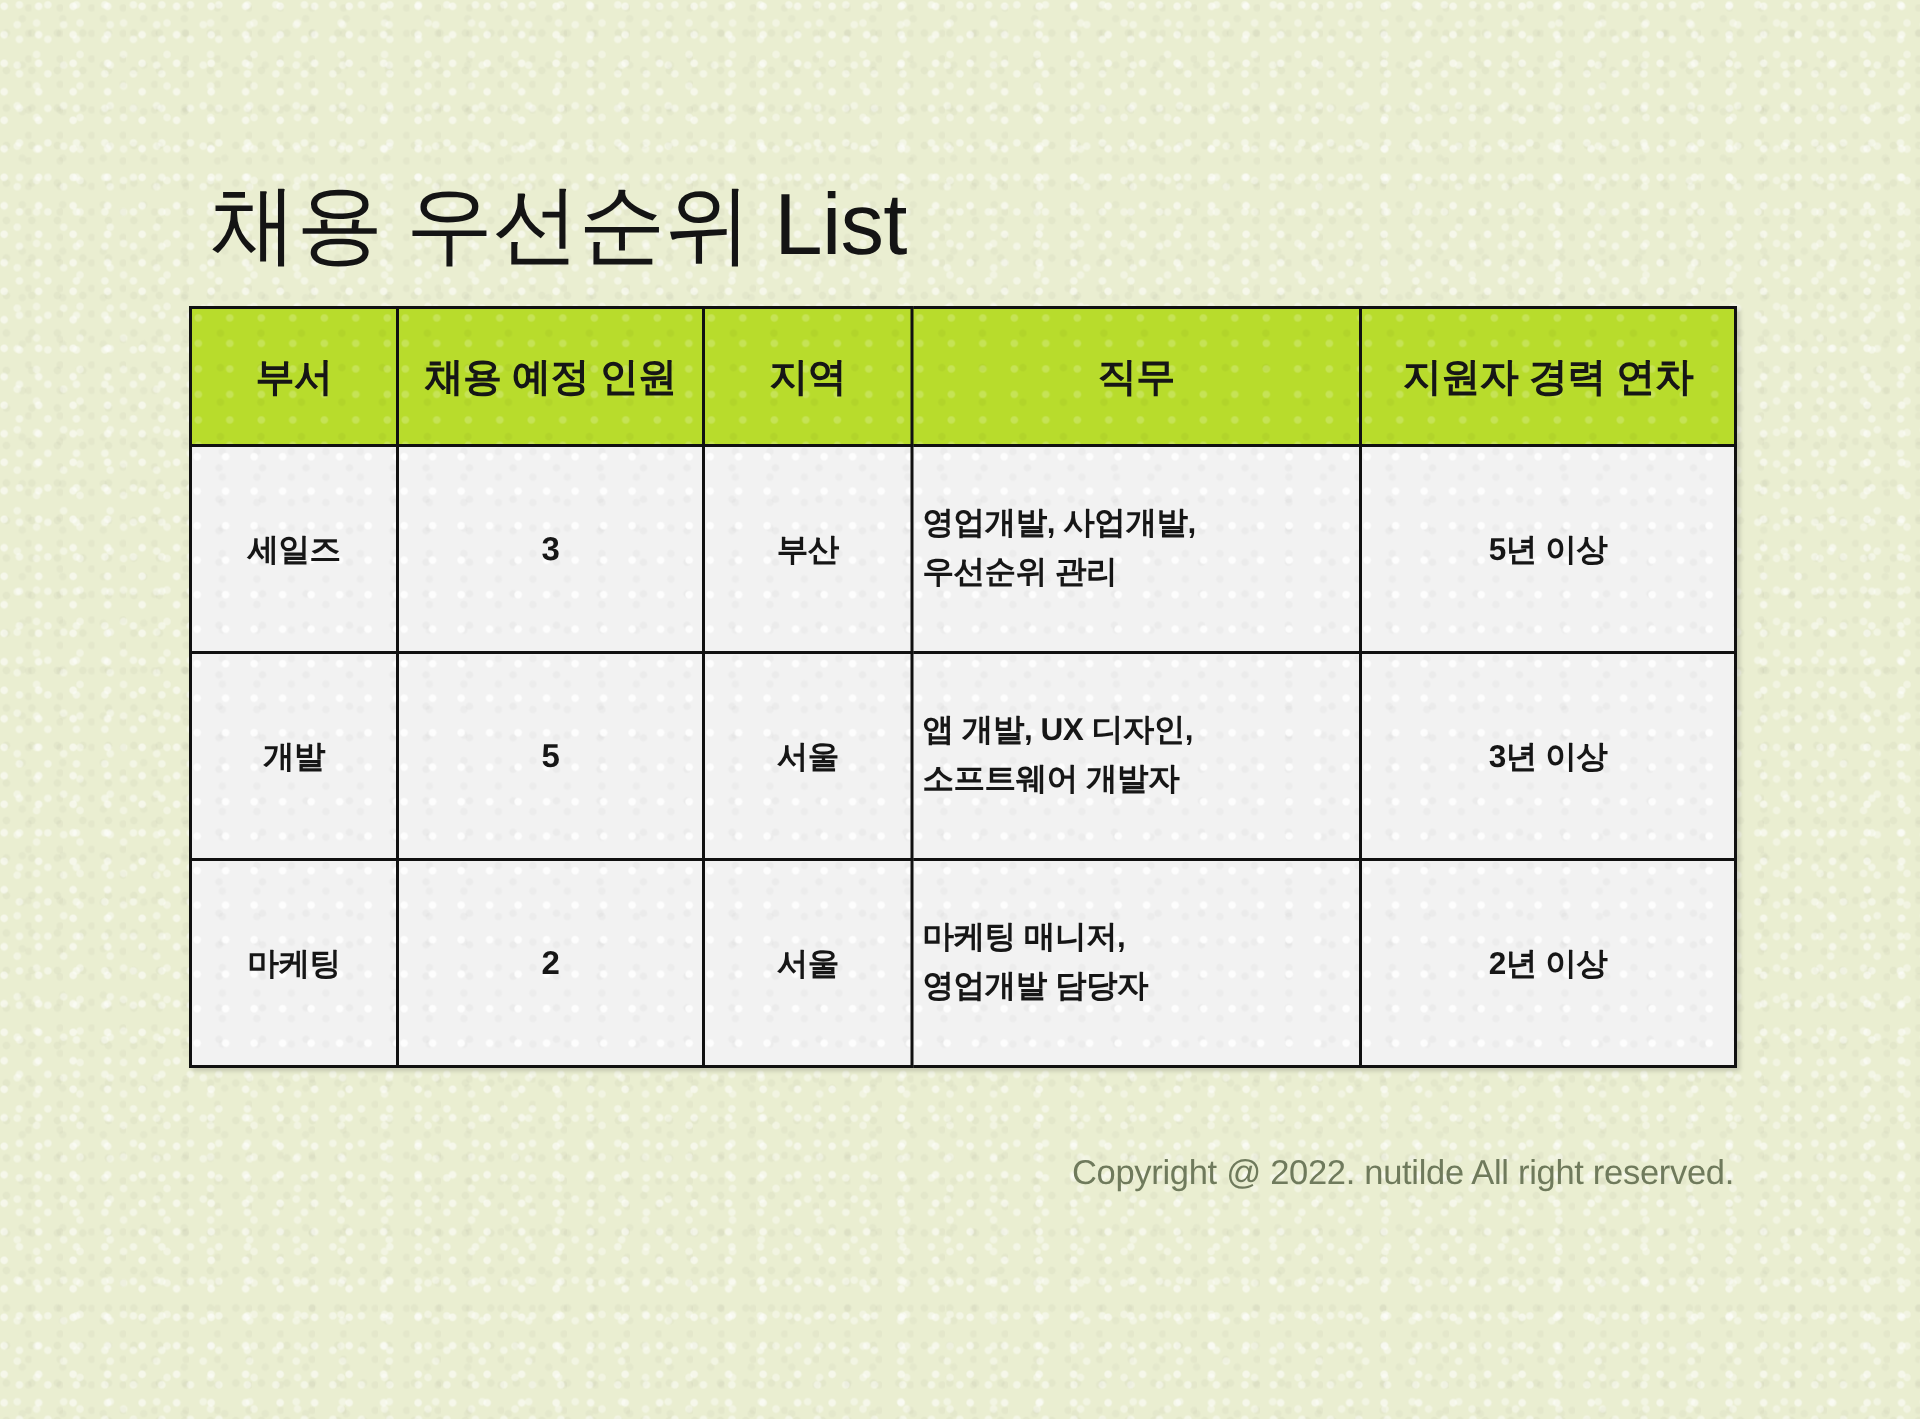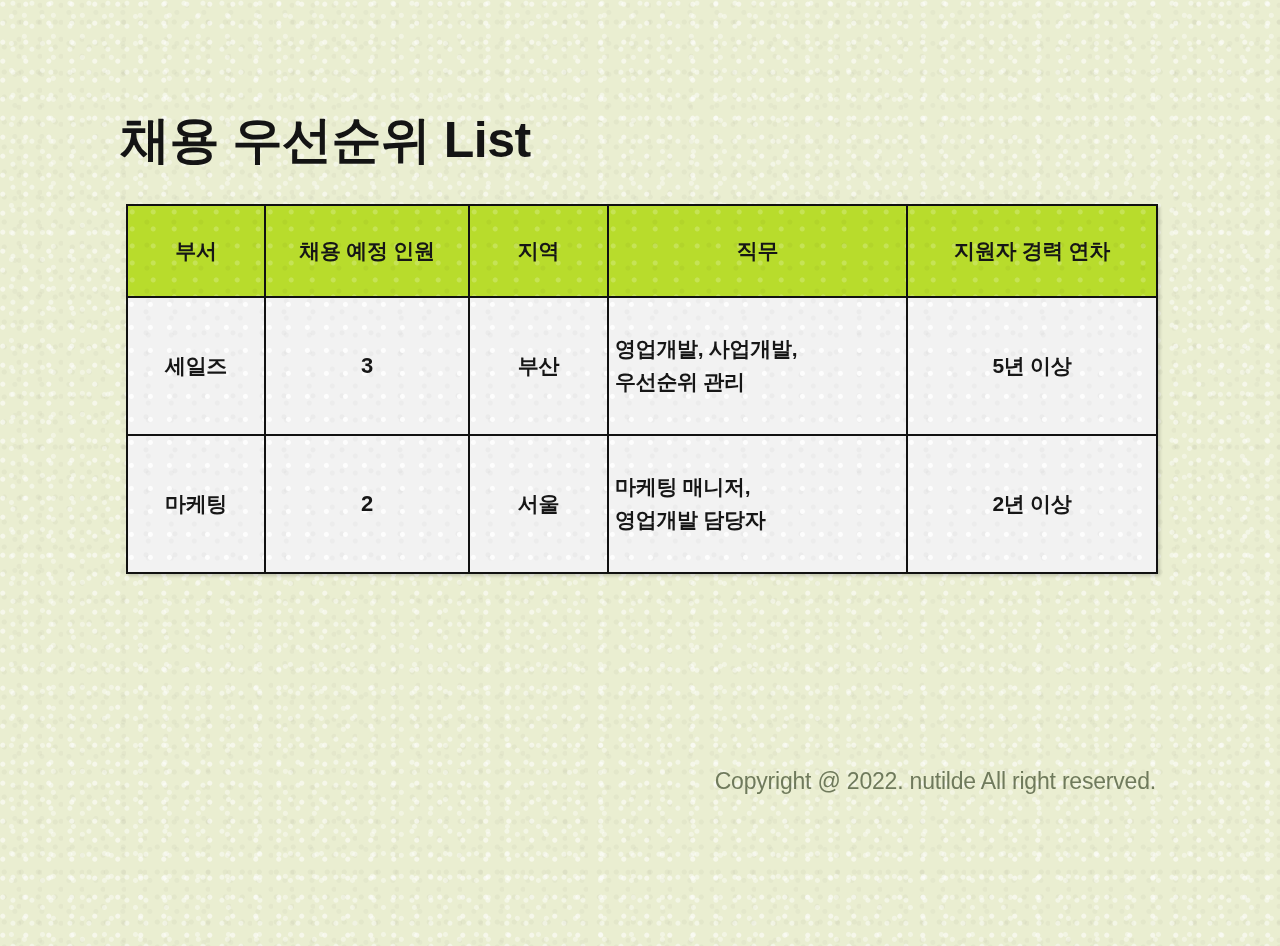--- a/index.html
+++ b/index.html
@@ -28,24 +28,24 @@
       radial-gradient(circle at 84% 73%, rgba(255,255,255,0.38) 0 2px, rgba(0,0,0,0) 3px),
       radial-gradient(circle at 25% 88%, rgba(0,0,0,0.030) 0 2px, rgba(0,0,0,0) 3px),
       radial-gradient(circle at 55% 40%, rgba(0,0,0,0.025) 0 2px, rgba(0,0,0,0) 3px),
       radial-gradient(circle at 91% 31%, rgba(0,0,0,0.028) 0 2px, rgba(0,0,0,0) 3px),
       linear-gradient(0deg, #eaeed1, #eaeed1);
     background-size: 23px 19px, 31px 27px, 19px 23px, 29px 21px, 17px 25px, 27px 31px, 21px 17px, 100% 100%;
   }
 
   #page-title {
     position: absolute;
-    left: 120px;
+    left: 140px;
     top: 78px;
-    font-size: 50px;
-    font-weight: 700;
+    font-size: 58px;
+    font-weight: 400;
     color: #141414;
     letter-spacing: -0.5px;
     line-height: 1.15;
     white-space: nowrap;
   }
 
   #priority-table {
     position: absolute;
     left: 126px;
     top: 204px;
@@ -66,21 +66,21 @@
     border: 2px solid #111111;
     text-align: center;
     vertical-align: middle;
     color: #161616;
     font-weight: 700;
     padding: 0 6px;
   }
 
   #priority-table thead th {
     height: 90px;
-    font-size: 21px;
+    font-size: 26px;
     background-color: #b8dc2c;
     background-image:
       radial-gradient(circle at 20% 35%, rgba(255,255,255,0.20) 0 2px, rgba(0,0,0,0) 3px),
       radial-gradient(circle at 70% 70%, rgba(0,0,0,0.035) 0 2px, rgba(0,0,0,0) 3px),
       linear-gradient(0deg, #b8dc2c, #b8dc2c);
     background-size: 21px 17px, 27px 23px, 100% 100%;
     letter-spacing: -0.3px;
     margin-left: 32px;
   }
 
@@ -148,20 +148,30 @@
         <td class="cell-dept">세일즈</td>
         <td class="cell-count">3</td>
         <td class="cell-loc">부산</td>
         <td class="cell-role">
           <div>영업개발, 사업개발,</div>
           <div>우선순위 관리</div>
         </td>
         <td class="cell-exp">5년 이상</td>
       </tr>
       <tr>
+        <td class="cell-dept">개발</td>
+        <td class="cell-count">5</td>
+        <td class="cell-loc">서울</td>
+        <td class="cell-role">
+          <div>앱 개발, UX 디자인,</div>
+          <div>소프트웨어 개발자</div>
+        </td>
+        <td class="cell-exp">3년 이상</td>
+      </tr>
+      <tr>
         <td class="cell-dept">마케팅</td>
         <td class="cell-count">2</td>
         <td class="cell-loc">서울</td>
         <td class="cell-role">
           <div>마케팅 매니저,</div>
           <div>영업개발 담당자</div>
         </td>
         <td class="cell-exp">2년 이상</td>
       </tr>
     </tbody>

